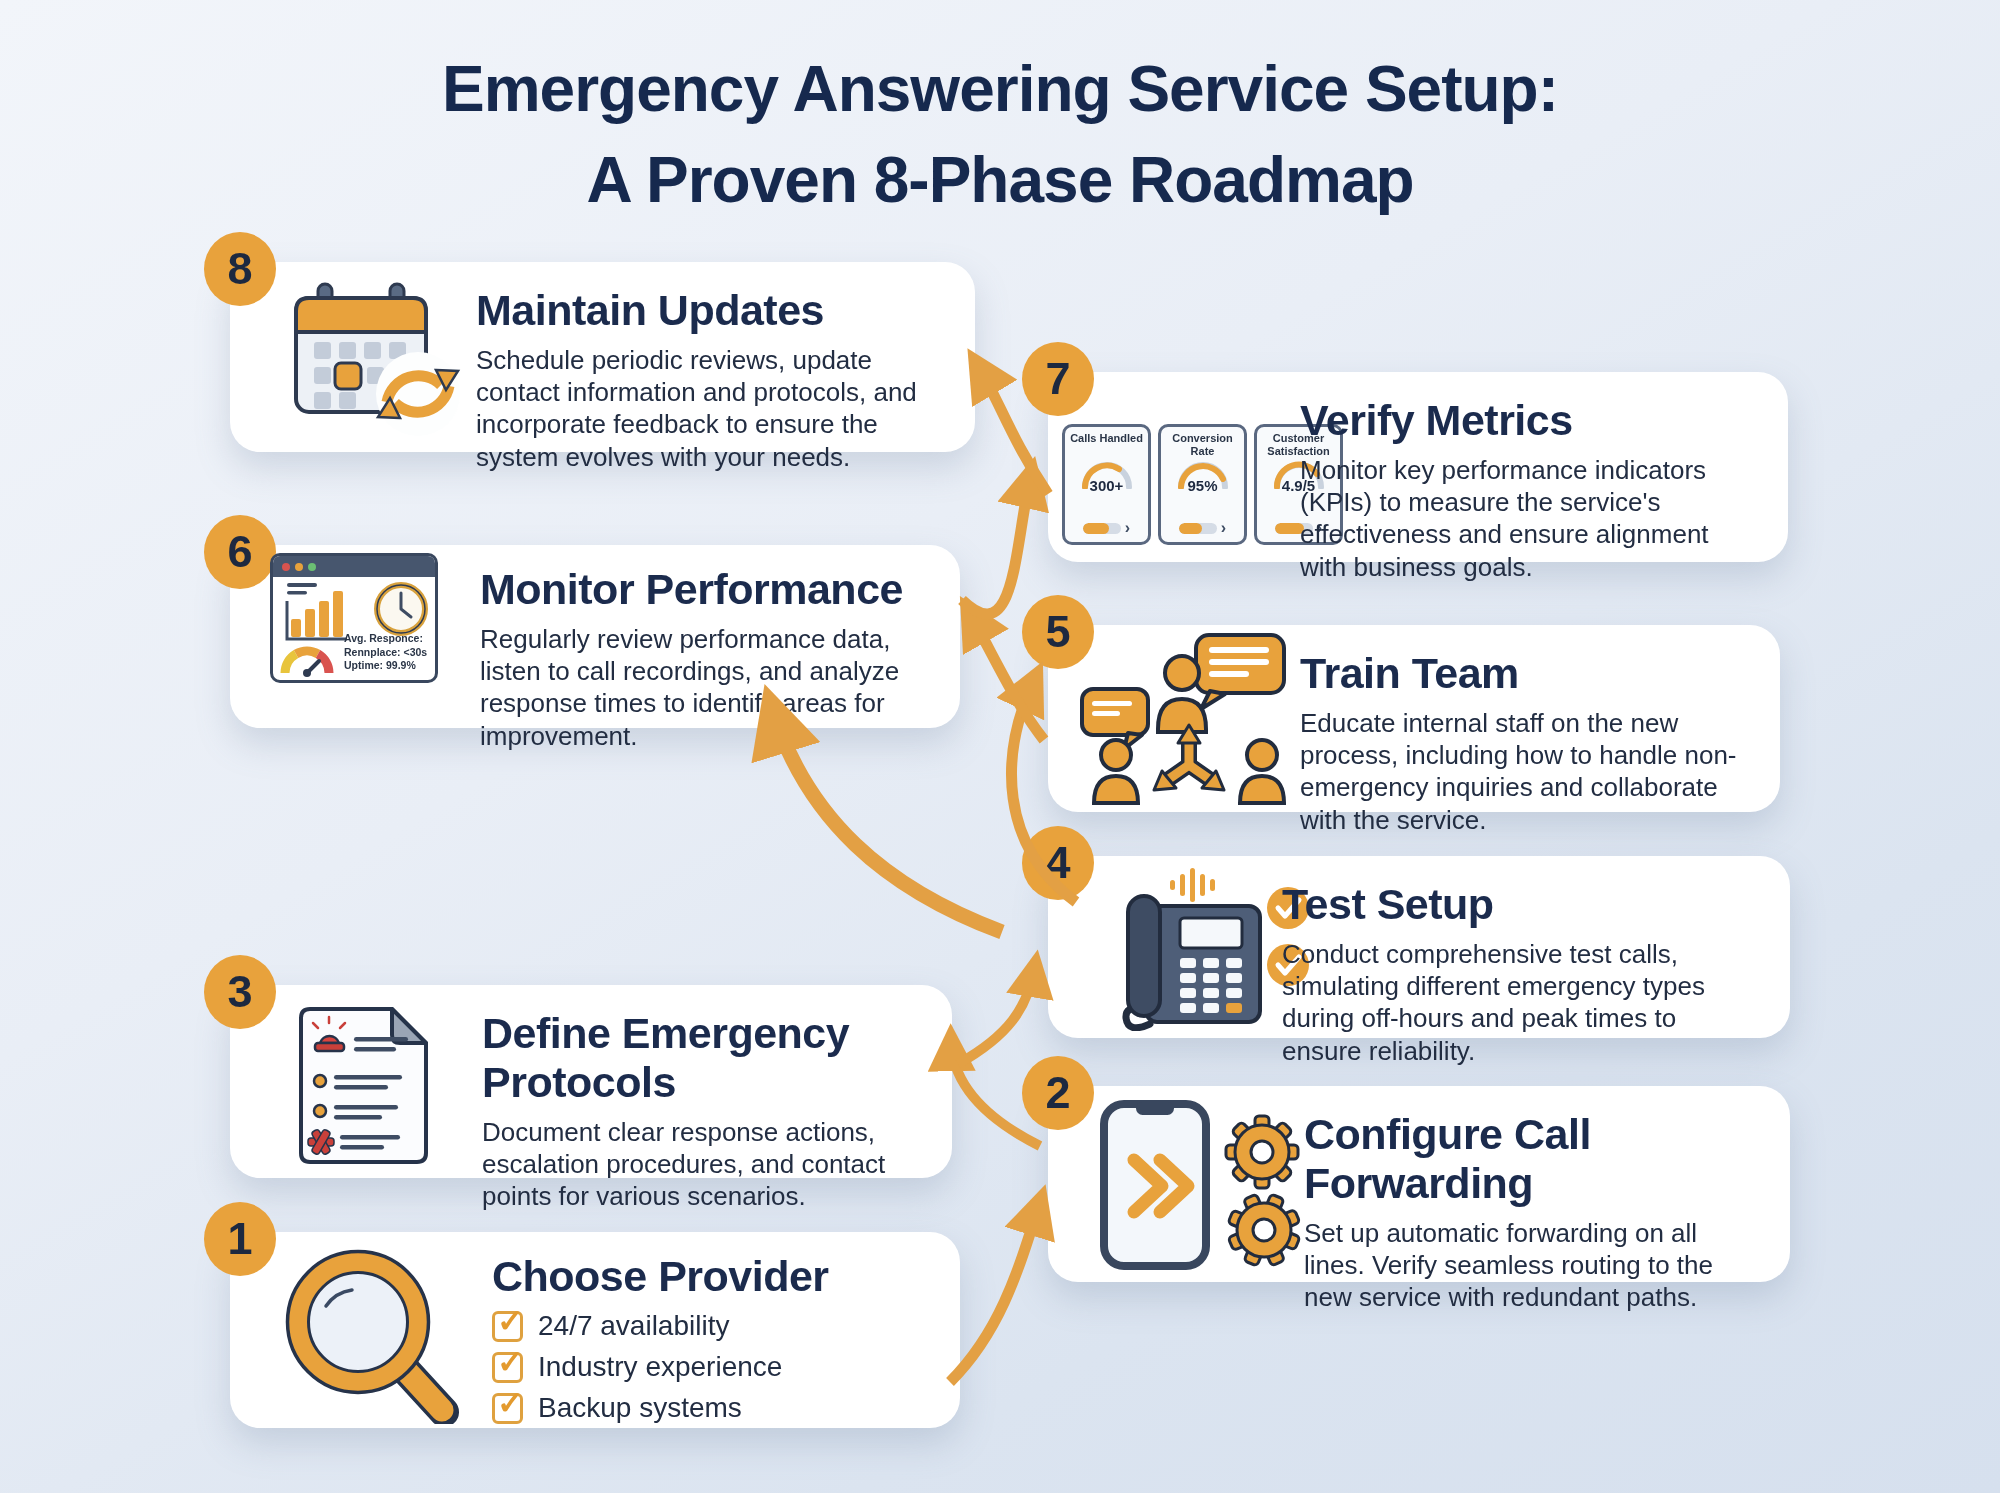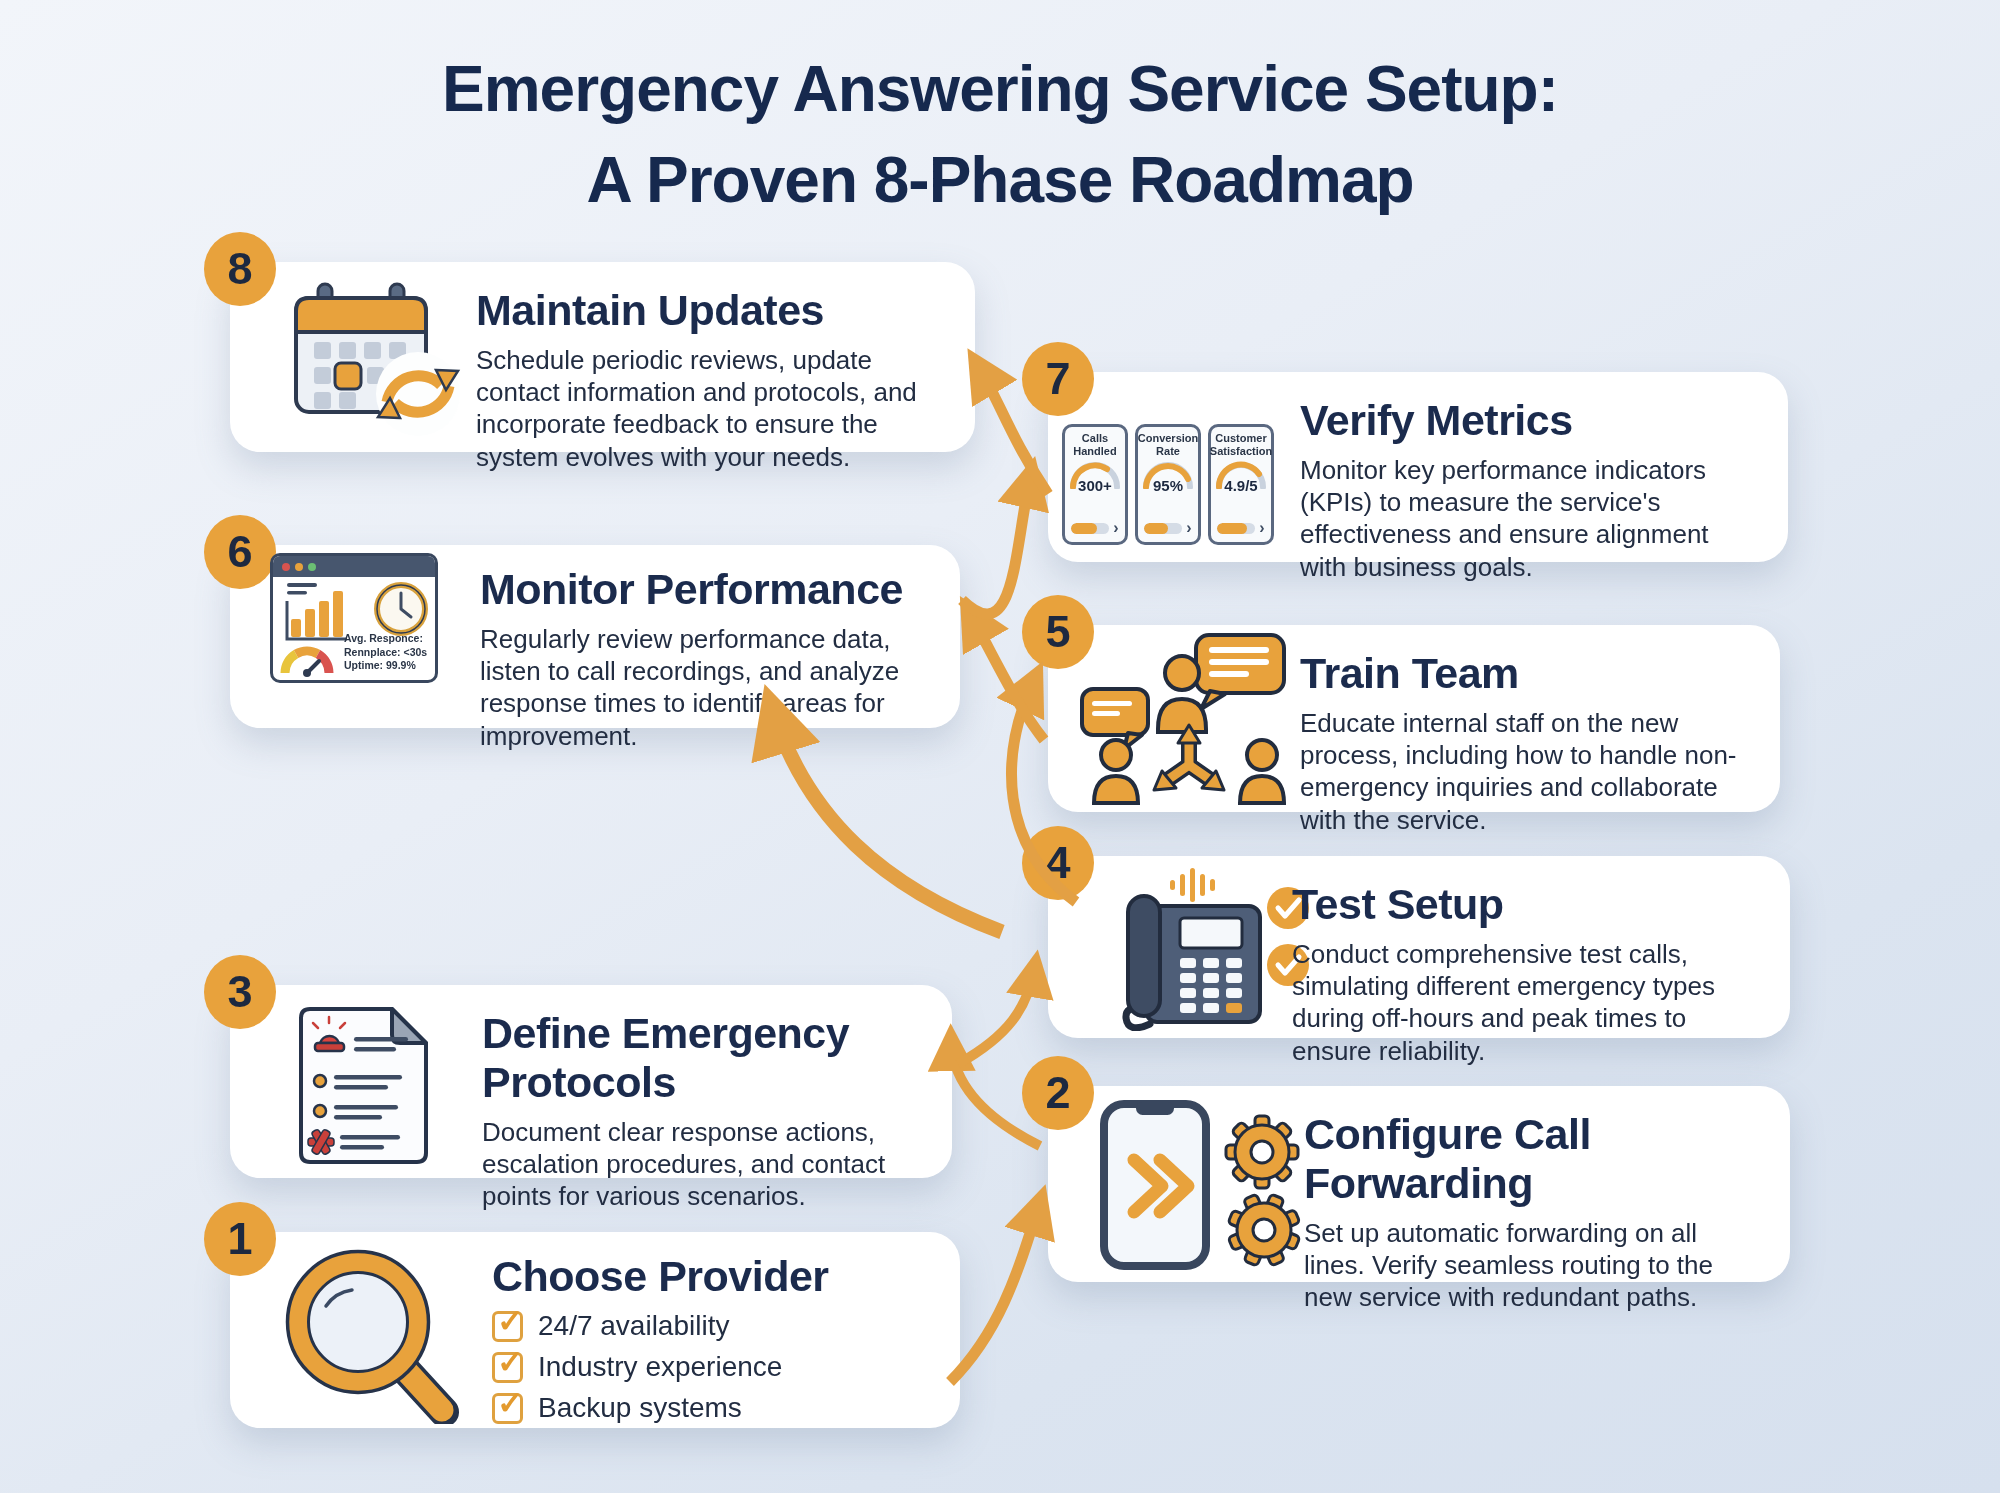--- a/index.html
+++ b/index.html
@@ -20,21 +20,21 @@
   .content{position:absolute;top:24px;right:30px;}
   .content h2{margin:0 0 9px 0;font-size:43px;font-weight:700;color:#1B2B4D;letter-spacing:-.5px;}
   .content p{margin:0;font-size:26px;line-height:1.24;color:#222D42;}
   .icon-zone{position:absolute;}
   
   .chk-row{display:flex;align-items:center;gap:15px;margin:9px 0;font-size:28px;color:#222D42;}
   .cbx{width:25px;height:25px;border:3.5px solid #DFA13F;border-radius:6px;position:relative;flex:0 0 auto;}
   .cbx::after{content:"✓";position:absolute;left:2px;top:-12px;color:#E39A2E;font-size:32px;font-weight:700;}
   
   .metrics{display:flex;gap:7px;}
-  .metric{width:66px;height:121px;background:#F8FAFC;border:3px solid #5A6880;border-radius:10px;
+  .metric{width:89px;height:121px;background:#F8FAFC;border:3px solid #5A6880;border-radius:10px;
     display:flex;flex-direction:column;align-items:center;padding:5px 2px;box-sizing:border-box;}
   .mlabel{font-size:11px;font-weight:700;color:#2A3547;text-align:center;line-height:1.15;height:27px;}
   .gauge{position:relative;width:56px;height:30px;}
   .mvalue{font-size:15px;font-weight:700;color:#1D2940;margin-top:-12px;}
   .mbar-row{display:flex;align-items:center;gap:4px;margin-top:auto;}
   .mbar{width:38px;height:11px;border-radius:6px;background:#D5DCE6;overflow:hidden;}
   .mbar>div{height:100%;background:#E8A23C;border-radius:6px;}
   .chev::after{content:"›";font-size:16px;font-weight:700;color:#3E4C63;line-height:11px;}
   
   .browser{width:168px;height:130px;background:#fff;border:3.5px solid #39475E;border-radius:10px;
@@ -282,21 +282,21 @@
         </g>
         <rect x="136" y="137" width="16" height="10" rx="3" fill="#E8A23C"></rect>
         <g>
           <circle cx="198" cy="42" r="21" fill="#E8A23C"></circle>
           <path d="M188 42 l7 8 14 -16" stroke="#FFFFFF" stroke-width="5" fill="none" stroke-linecap="round" stroke-linejoin="round"></path>
           <circle cx="198" cy="99" r="21" fill="#E8A23C"></circle>
           <path d="M188 99 l7 8 14 -16" stroke="#FFFFFF" stroke-width="5" fill="none" stroke-linecap="round" stroke-linejoin="round"></path>
         </g>
       </svg>
     </div>
-    <div class="content" style="left:244px;">
+    <div class="content" style="left:234px;">
       <h2>Test Setup</h2>
       <p>Conduct comprehensive test calls, simulating different emergency types during off-hours and peak times to ensure reliability.</p>
     </div>
   </section>
 
   <section class="card" id="card3" style="left:230px;top:985px;width:722px;height:193px;">
     <div class="badge">
       <span>3</span>
     </div>
     <div class="icon-zone" style="left:58px;top:16px;">

